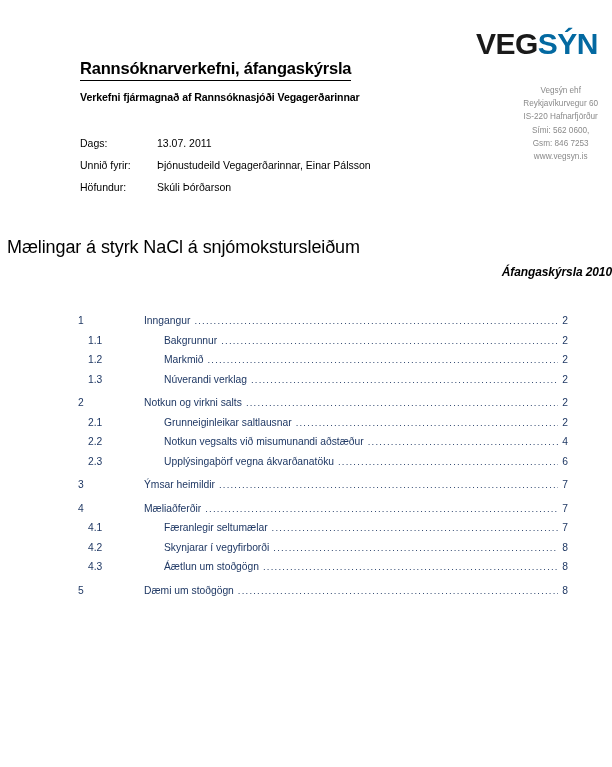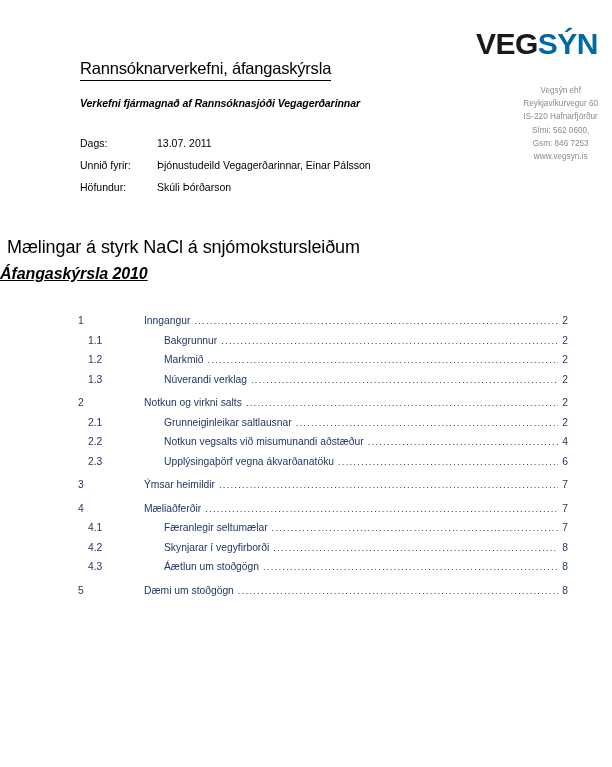--- a/index.html
+++ b/index.html
@@ -21,36 +21,34 @@
     inset: 0;
     background: #ffffff;
   }
 
   
   .doc-heading {
     position: absolute;
     left: 80px;
     top: 59px;
     font-size: 16.5px;
-    font-weight: normal;
+    font-weight: bold;
     letter-spacing: -0.2px;
     border-bottom: 1.6px solid #000;
     padding-bottom: 2px;
     white-space: nowrap;
   }
   .doc-subheading {
     position: absolute;
     left: 80px;
     top: 91px;
     font-size: 10.6px;
-    font-style: italic;
     font-weight: bold;
     letter-spacing: -0.1px;
     white-space: nowrap;
-    margin-top: 6px;
   }
 
   
   .logo {
     position: absolute;
     right: 14px;
     top: 29px;
     font-size: 30px;
     font-weight: bold;
     letter-spacing: -0.5px;
@@ -100,26 +98,25 @@
     top: 237px;
     text-align: left;
     font-size: 18px;
     letter-spacing: -0.1px;
   }
   .report-subtitle {
     position: absolute;
     left: 0;
     right: 0;
     top: 265px;
-    text-align: left;
-    font-size: 16px;
+    text-align: right;
+    font-size: 12px;
     font-style: italic;
     font-weight: bold;
     letter-spacing: -0.1px;
-    text-decoration: underline;
   }
 
   
   .toc {
     position: absolute;
     left: 78px;
     top: 315px;
     width: 490px;
     color: #1f3864;
     font-size: 10.3px;

